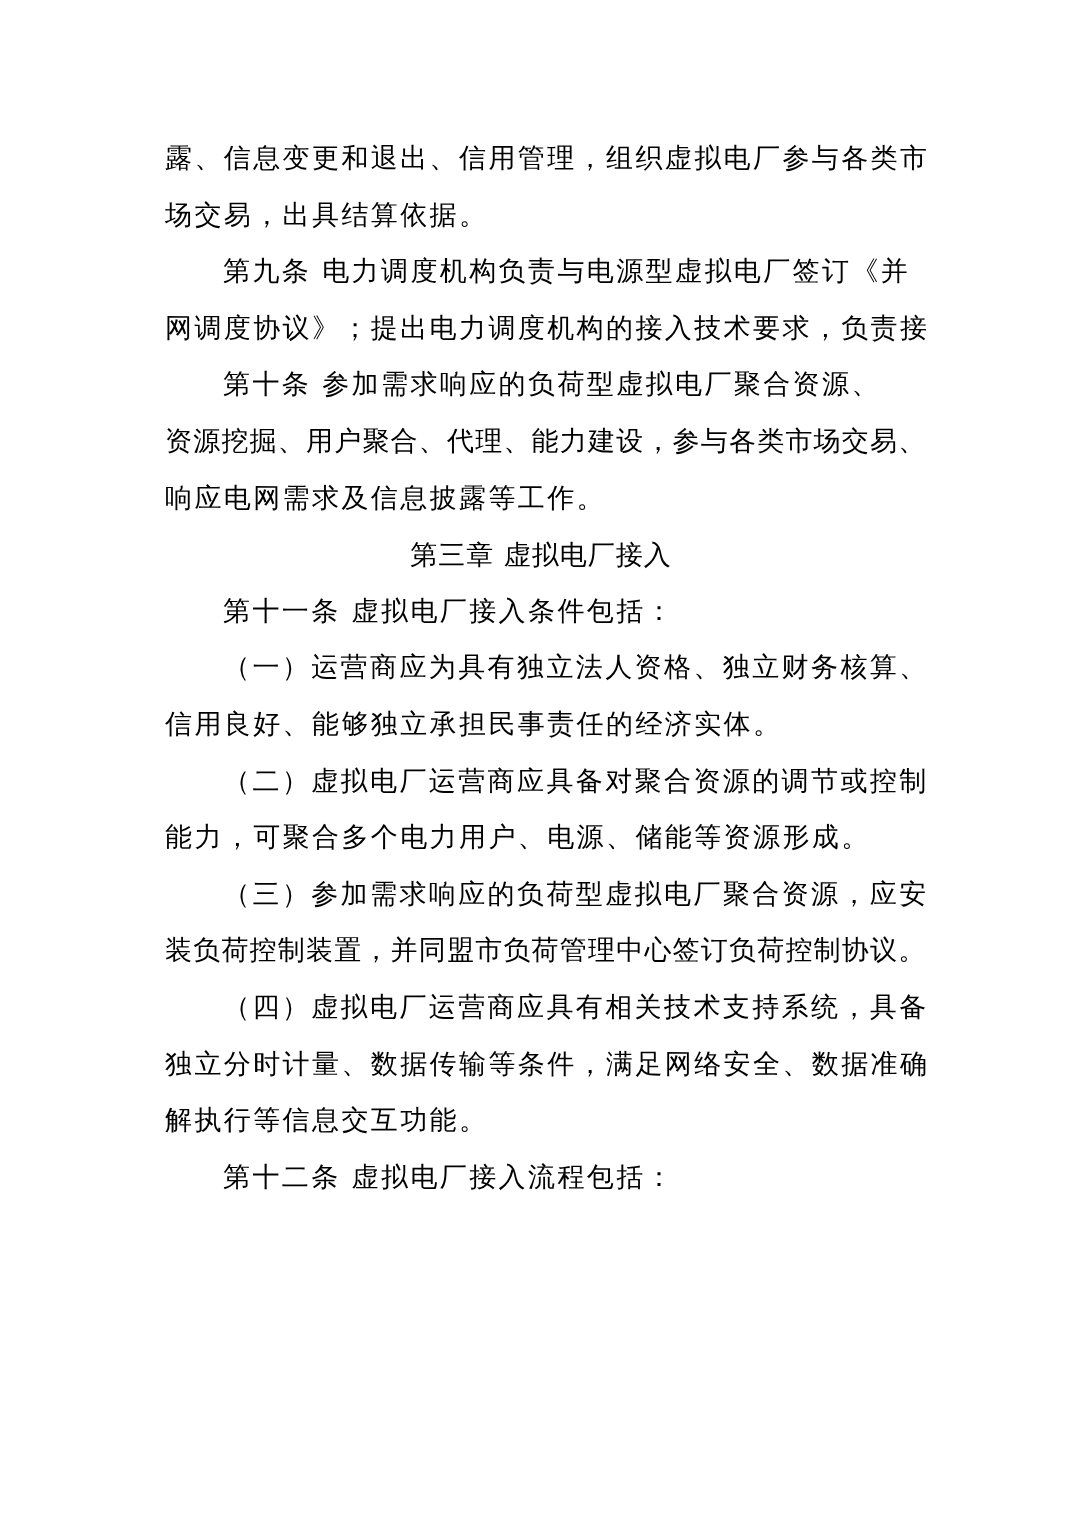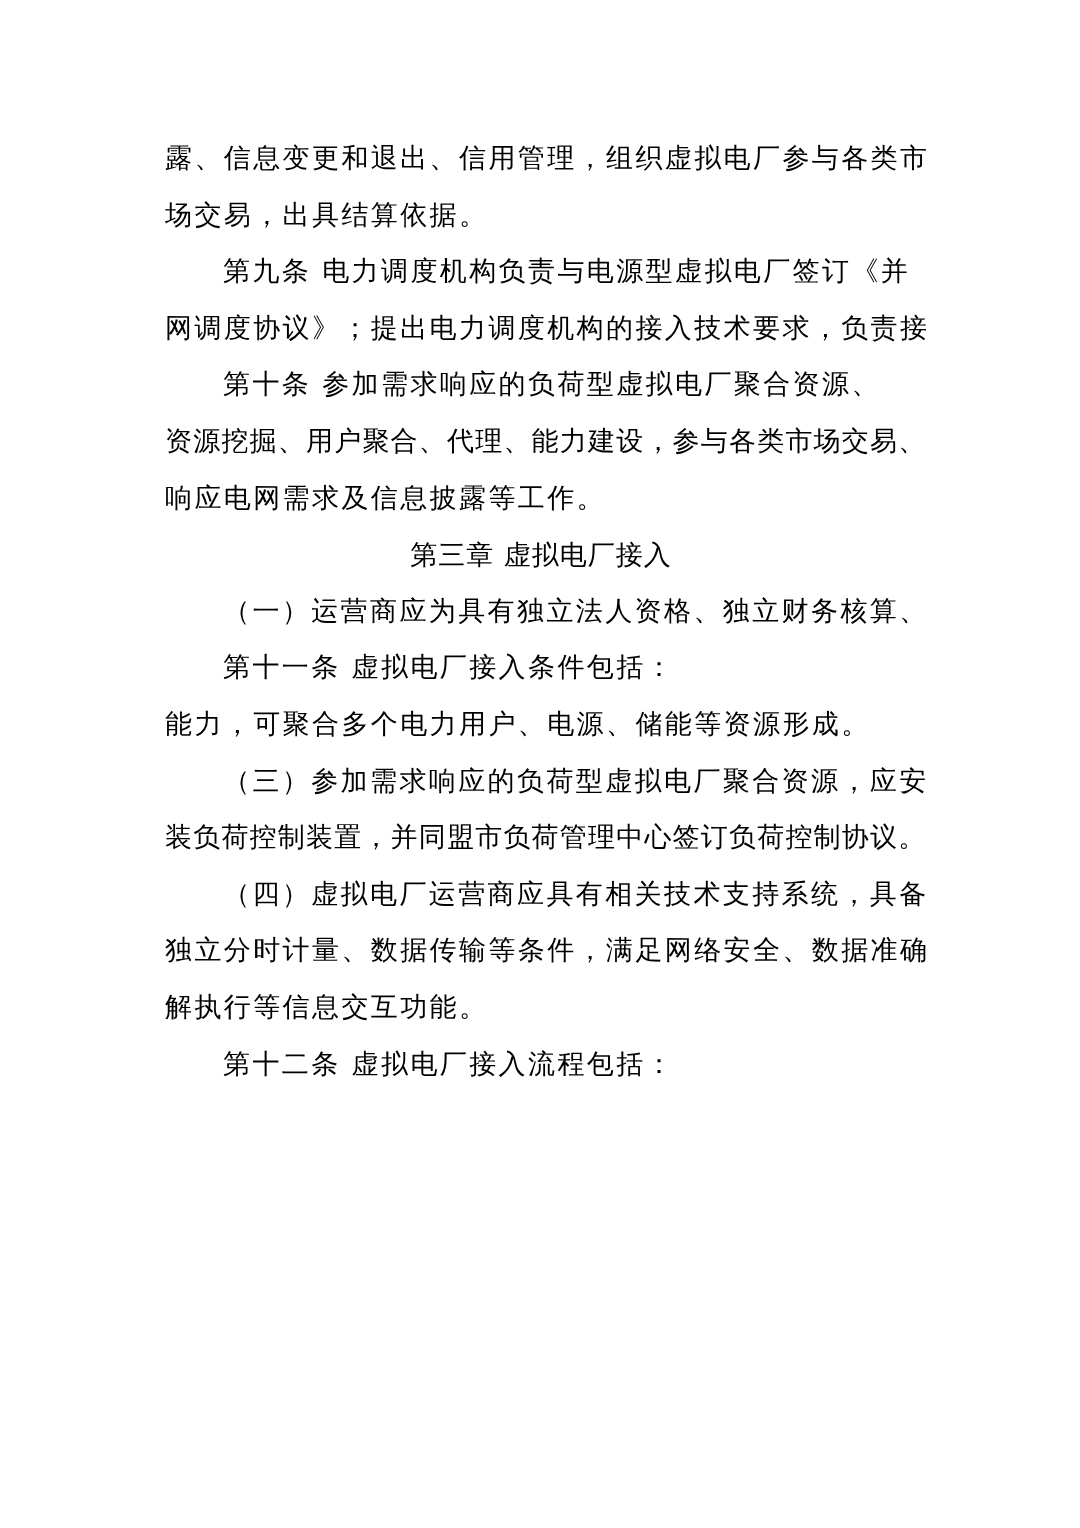--- a/index.html
+++ b/index.html
@@ -27,22 +27,24 @@
 
 <div class="page">
   <div class="line">露、信息变更和退出、信用管理，组织虚拟电厂参与各类市</div>
   <div class="line">场交易，出具结算依据。</div>
   <div class="line indent">第九条 电力调度机构负责与电源型虚拟电厂签订《并</div>
   <div class="line">网调度协议》；提出电力调度机构的接入技术要求，负责接</div>
   <div class="line indent">第十条 参加需求响应的负荷型虚拟电厂聚合资源、</div>
   <div class="line" style="letter-spacing:1.2px">资源挖掘、用户聚合、代理、能力建设，参与各类市场交易、</div>
   <div class="line">响应电网需求及信息披露等工作。</div>
   <div class="heading">第三章 虚拟电厂接入</div>
+  <div class="line indent">第十一条 虚拟电厂接入条件包括：</div>
   <div class="line indent">（一）运营商应为具有独立法人资格、独立财务核算、</div>
-  <div class="line indent">第十一条 虚拟电厂接入条件包括：</div>
+  <div class="line">信用良好、能够独立承担民事责任的经济实体。</div>
+  <div class="line indent">（二）虚拟电厂运营商应具备对聚合资源的调节或控制</div>
   <div class="line">能力，可聚合多个电力用户、电源、储能等资源形成。</div>
   <div class="line indent">（三）参加需求响应的负荷型虚拟电厂聚合资源，应安</div>
   <div class="line" style="letter-spacing:1.2px">装负荷控制装置，并同盟市负荷管理中心签订负荷控制协议。</div>
   <div class="line indent">（四）虚拟电厂运营商应具有相关技术支持系统，具备</div>
   <div class="line">独立分时计量、数据传输等条件，满足网络安全、数据准确</div>
   <div class="line">解执行等信息交互功能。</div>
   <div class="line indent">第十二条 虚拟电厂接入流程包括：</div>
 </div>
 
 </body></html>

